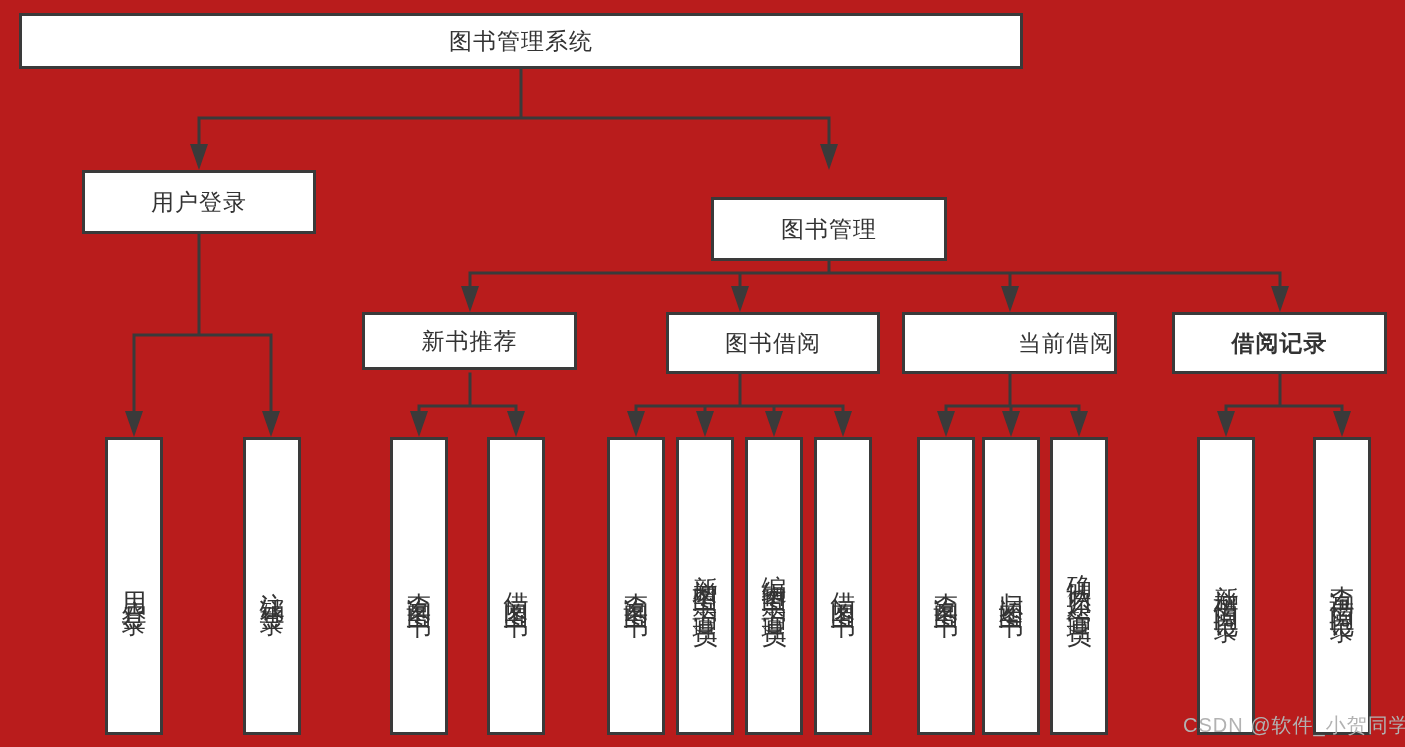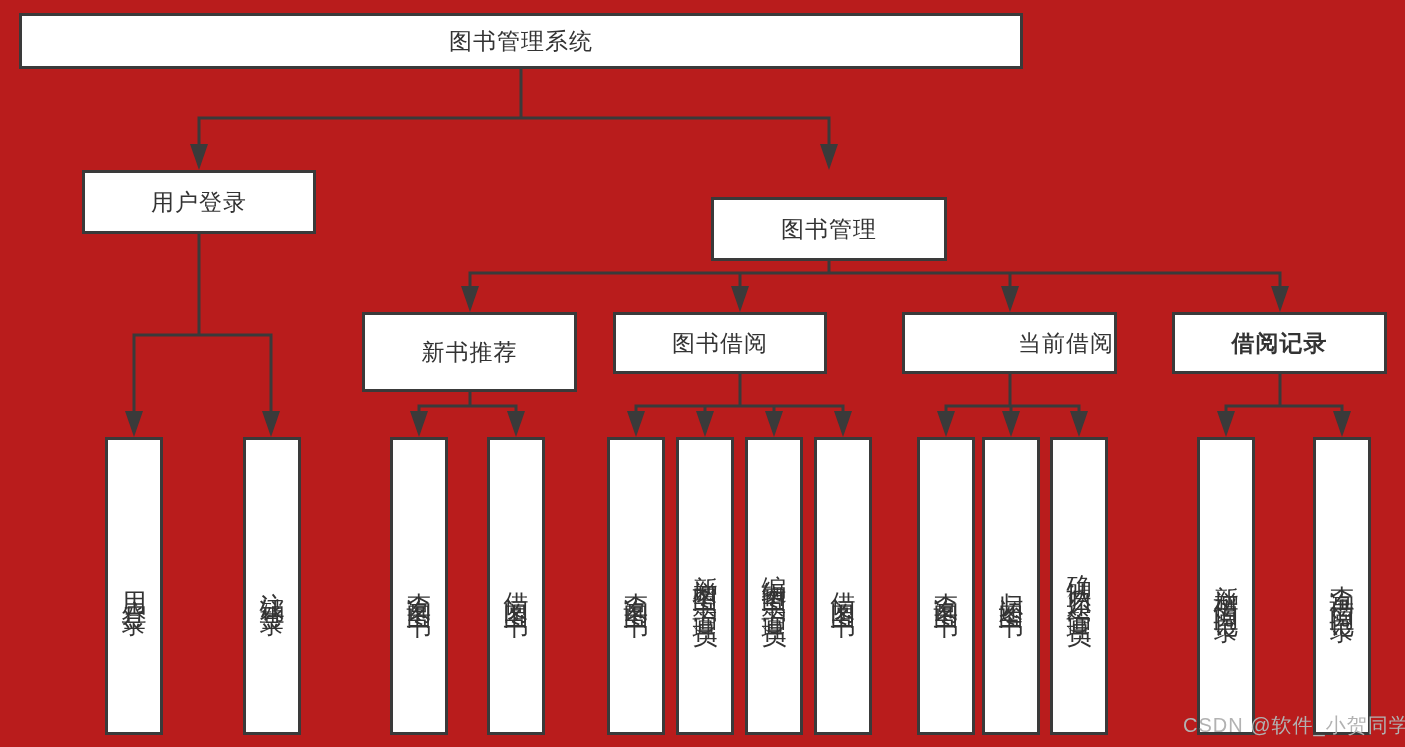--- a/index.html
+++ b/index.html
@@ -106,24 +106,24 @@
     <span class="hlabel">图书管理系统</span>
   </div>
 
   <div class="node" style="left:82px; top:170px; width:234px; height:64px;">
     <span class="hlabel">用户登录</span>
   </div>
   <div class="node" style="left:711px; top:170px; width:236px; height:64px;margin-top:27px;">
     <span class="hlabel">图书管理</span>
   </div>
 
-  <div class="node" style="left:362px; top:312px; width:215px; height:80px;">
+  <div class="node" style="left:362px; top:312px; width:215px; height:58px;">
     <span class="hlabel">新书推荐</span>
   </div>
-  <div class="node" style="left:613px; top:312px; width:214px; height:62px;align-items:center;">
+  <div class="node" style="left:666px; top:312px; width:214px; height:62px;align-items:center;">
     <span class="hlabel">图书借阅</span>
   </div>
   <div class="node" style="left:902px; top:312px; width:215px; height:62px;justify-content:flex-end;">
     <span class="hlabel">当前借阅</span>
   </div>
   <div class="node" style="left:1172px; top:312px; width:215px; height:62px;font-weight:bold;">
     <span class="hlabel">借阅记录</span>
   </div>
 
   <div class="node" style="left:105px; top:437px; width:58px; height:298px;">

